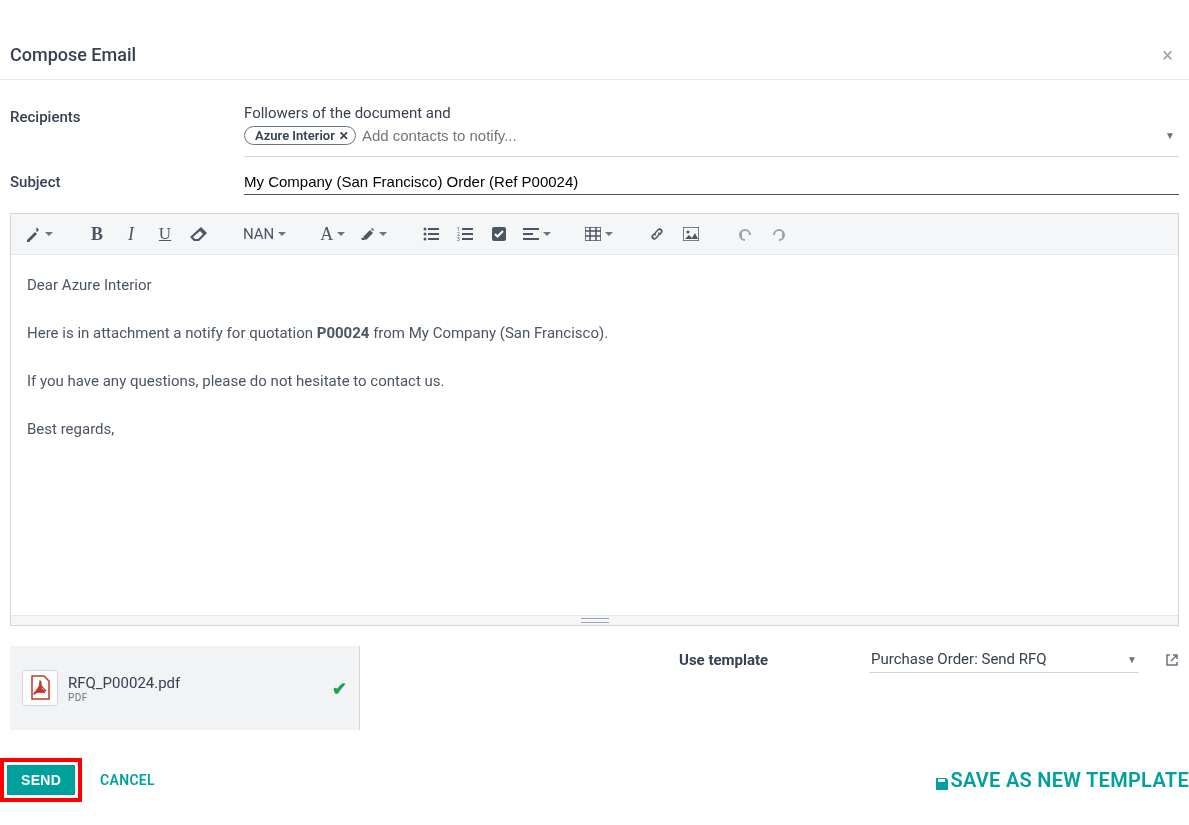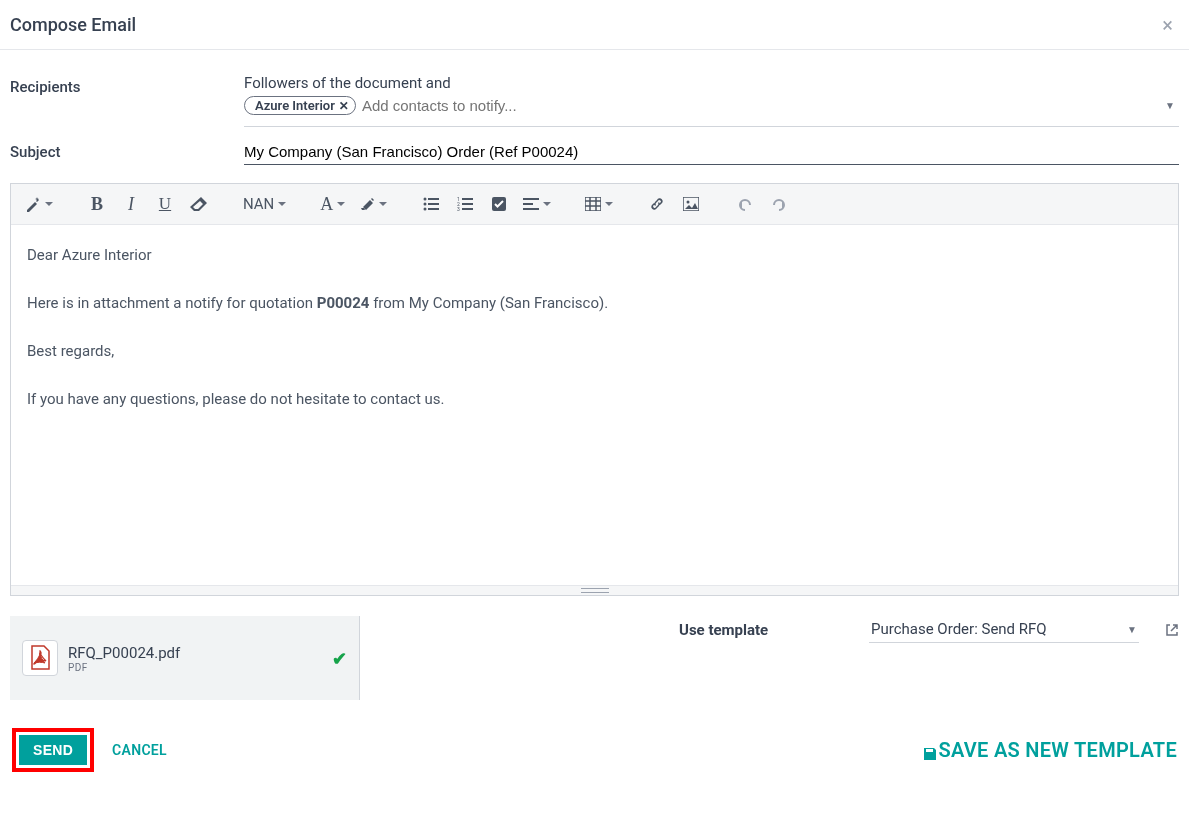--- a/index.html
+++ b/index.html
@@ -3,21 +3,21 @@
 <meta charset="utf-8">
 <style>
   * { box-sizing: border-box; }
   body {
     margin: 0;
     font-family: -apple-system, BlinkMacSystemFont, "Segoe UI", Roboto, "Helvetica Neue", Arial, sans-serif;
     font-size: 14px;
     color: #374151;
     background: #fff;
   }
-  .modal { width: 1189px; }
+  .modal { width: 1189px; margin-top: 30px; }
   .header {
     padding: 14px 16px 14px 10px;
     border-bottom: 1px solid #e5e7eb;
     display: flex;
     justify-content: space-between;
     align-items: center;
   }
   .header h1 {
     font-size: 18px;
     font-weight: 500;
@@ -216,21 +216,21 @@
   }
   .ext-link {
     color: #6b7280;
     font-size: 14px;
     cursor: pointer;
     margin-left: 6px;
   }
   .footer {
     display: flex;
     align-items: center;
-    padding: 18px 12px;
+    padding: 18px 0;
   }
   .highlight-box {
     border: 4px solid #ff0000;
     padding: 3px;
     display: inline-block;
   }
   .btn-send {
     background: #00A09D;
     color: #fff;
     border: none;
@@ -388,22 +388,22 @@
               <path fill="#9ca3af" d="M8 3a6 6 0 00-6 6h2a4 4 0 114 4v2a6 6 0 100-12zm6 6l-3-3v6z"></path>
             </svg>
         </span>
       </div>
 
       <div class="editor-body">
         <p>Dear Azure Interior</p>
         <p>
           <span>Here is in attachment a notify for quotation </span><strong>P00024</strong><span> from My Company (San Francisco).</span>
         </p>
+        <p>If you have any questions, please do not hesitate to contact us.</p>
         <p>Best regards,</p>
-        <p>If you have any questions, please do not hesitate to contact us.</p>
       </div>
       <div class="resize-handle"></div>
     </div>
 
     <div class="below-editor">
       <div class="attachment">
         <div class="att-icon">
           <svg width="22" height="26" viewBox="0 0 22 26">
               <path fill="none" stroke="#c0392b" stroke-width="1.5" d="M3 1h12l5 5v18H3z"></path>
               <path fill="#c0392b" d="M11 8c0 3 3 8 5 10-3-1-8-1-11 0 2-2 6-7 6-10zm0 0c0-2 1-2 1 0 0 3-2 3-1 0z" stroke="#c0392b" stroke-width="1"></path>

